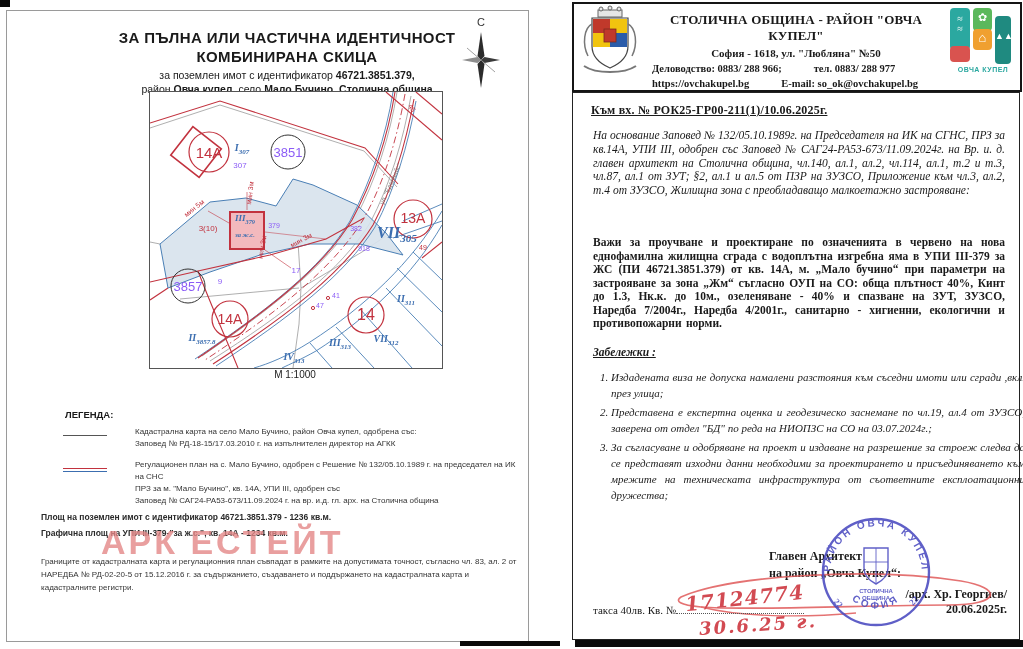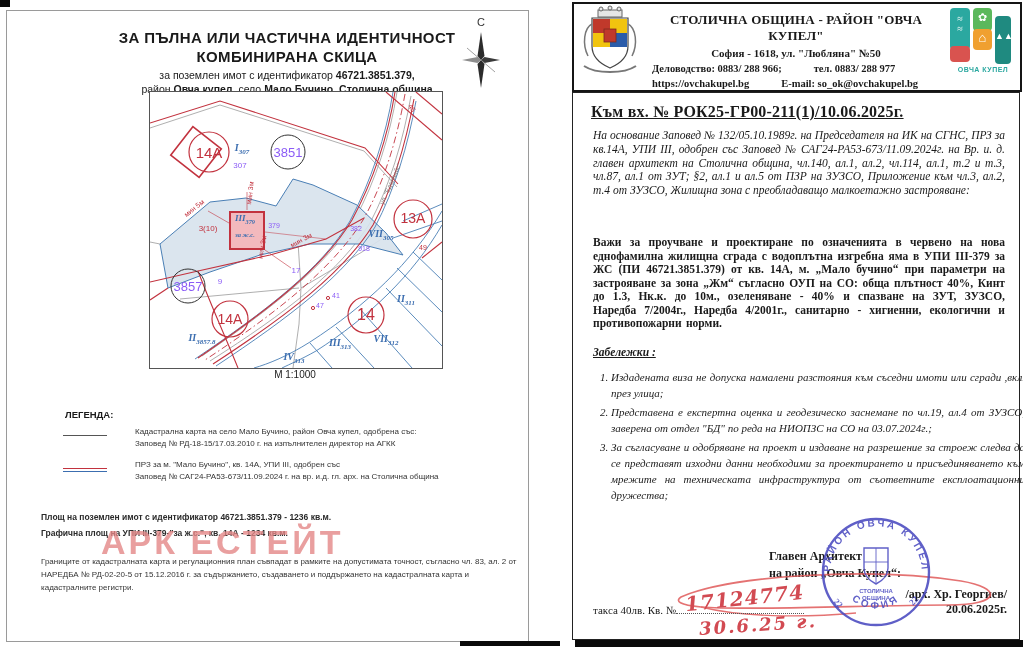--- a/index.html
+++ b/index.html
@@ -46,21 +46,21 @@
   .rp-title{font-size:13px;font-weight:bold;letter-spacing:.2px;}
   .rp-addr{font-size:11px;font-weight:bold;margin-top:3px;}
   .rp-row{display:flex;padding:0 6px;font-size:10.5px;font-weight:bold;margin-top:4px;gap:32px;}
   #ok-logo{width:74px;flex:none;position:relative;}
   .tile{position:absolute;border-radius:4px;color:#fff;text-align:center;line-height:1;}
   #ok-caption{position:absolute;left:0;top:62px;width:100%;text-align:center;
               font-family:"Liberation Sans",sans-serif;font-size:7px;font-weight:bold;color:#2ba8a0;letter-spacing:.5px;}
 
   #rp-body{left:572px;top:92px;width:446px;height:546px;border:1.5px solid #222;background:#fff;
            font-family:"Liberation Serif",serif;}
-  #ref-line{left:18px;top:10px;font-size:16px;font-weight:bold;text-decoration:underline;letter-spacing:.2px;}
+  #ref-line{left:18px;top:10px;font-size:12px;font-weight:bold;text-decoration:underline;letter-spacing:.2px;}
   .rp-par{left:20px;width:412px;text-align:justify;}
   #legal-par{top:36px;font-size:11.5px;font-style:italic;line-height:1.2;}
   #main-par{top:143px;font-size:11.5px;font-weight:bold;line-height:1.18;word-spacing:1.5px;}
   #notes-head{left:20px;top:253px;font-size:11.5px;font-style:italic;font-weight:bold;text-decoration:underline;}
   #notes-list{left:22px;top:277px;width:414px;margin:0;padding:0 0 0 16px;
               font-size:11px;font-style:italic;line-height:1.45;text-align:justify;}
   #notes-list li{margin-bottom:3px;}
   #sig-role{left:196px;top:455px;font-size:12px;font-weight:bold;line-height:1.4;}
   #sig-name{right:12px;top:494px;font-size:12px;font-weight:bold;}
   #sig-date{right:12px;top:509px;font-size:12px;font-weight:bold;}
@@ -160,21 +160,21 @@
         </g>
 
         <rect x="80" y="120" width="34" height="37" fill="#f3b9bd" stroke="#c2323e" stroke-width="2"></rect>
       </svg>
       <div id="map-labels">
           <div class="map-label red" style="left: 59px; top: 60px; font-size: 15px;">14А</div>
           <div class="map-label black" style="left: 138px; top: 60px; font-size: 13px;">3851</div>
           <div class="map-label blue" style="left: 92px; top: 57px; font-size: 10px;">I<sub>307</sub></div>
           <div class="map-label black" style="left: 90px; top: 74px; font-size: 8px;">307</div>
           <div class="map-label red" style="left: 263px; top: 126px; font-size: 14px;">13А</div>
-          <div class="map-label blue" style="left: 231px; top: 143px; font-size: 10px;">VII<sub>305</sub></div>
+          <div class="map-label blue" style="left: 247px; top: 143px; font-size: 16px;">VII<sub>305</sub></div>
           <div class="map-label black" style="left: 38px; top: 194px; font-size: 13px;">3857</div>
           <div class="map-label black" style="left: 70px; top: 190px; font-size: 8px;">9</div>
           <div class="map-label red" style="left: 80px; top: 227px; font-size: 14px;">14А</div>
           <div class="map-label blue" style="left: 52px; top: 247px; font-size: 10px;">II<sub>3857.8</sub></div>
           <div class="map-label red" style="left: 216px; top: 223px; font-size: 16px;">14</div>
           <div class="map-label blue" style="left: 256px; top: 208px; font-size: 10px;">II<sub>311</sub></div>
           <div class="map-label blue" style="left: 236px; top: 248px; font-size: 10px;">VII<sub>312</sub></div>
           <div class="map-label blue" style="left: 190px; top: 252px; font-size: 10px;">III<sub>313</sub></div>
           <div class="map-label blue" style="left: 144px; top: 266px; font-size: 10px;">IV<sub>313</sub></div>
           <div class="map-label black" style="left: 214px; top: 156px; font-size: 7px;">918</div>
@@ -208,20 +208,21 @@
             <div>Кадастрална карта на село Мало Бучино, район Овча купел, одобрена със:</div>
             <div>Заповед № РД-18-15/17.03.2010 г. на изпълнителен директор на АГКК</div>
           </div>
         </div>
         <div class="legend-row">
           <div class="legend-sample">
             <div class="lr"></div>
             <div class="lb"></div>
           </div>
           <div class="legend-text">
+            <div>Регулационен план на с. Мало Бучино, одобрен с Решение № 132/05.10.1989 г. на председател на ИК на СНС</div>
             <div>ПРЗ за м. "Мало Бучино", кв. 14А, УПИ III, одобрен със</div>
             <div>Заповед № САГ24-РА53-673/11.09.2024 г. на вр. и.д. гл. арх. на Столична община</div>
           </div>
         </div>
       </div>
 
     <div class="area-line abs" style="top:501px;">Площ на поземлен имот с идентификатор 46721.3851.379 - 1236 кв.м.</div>
     <div class="area-line abs" style="top:517px;">Графична площ на УПИ III-379-"за ж.с.", кв. 14А - 1234 кв.м.</div>
 
     <div id="watermark" class="abs">АРК ЕСТЕЙТ</div>

